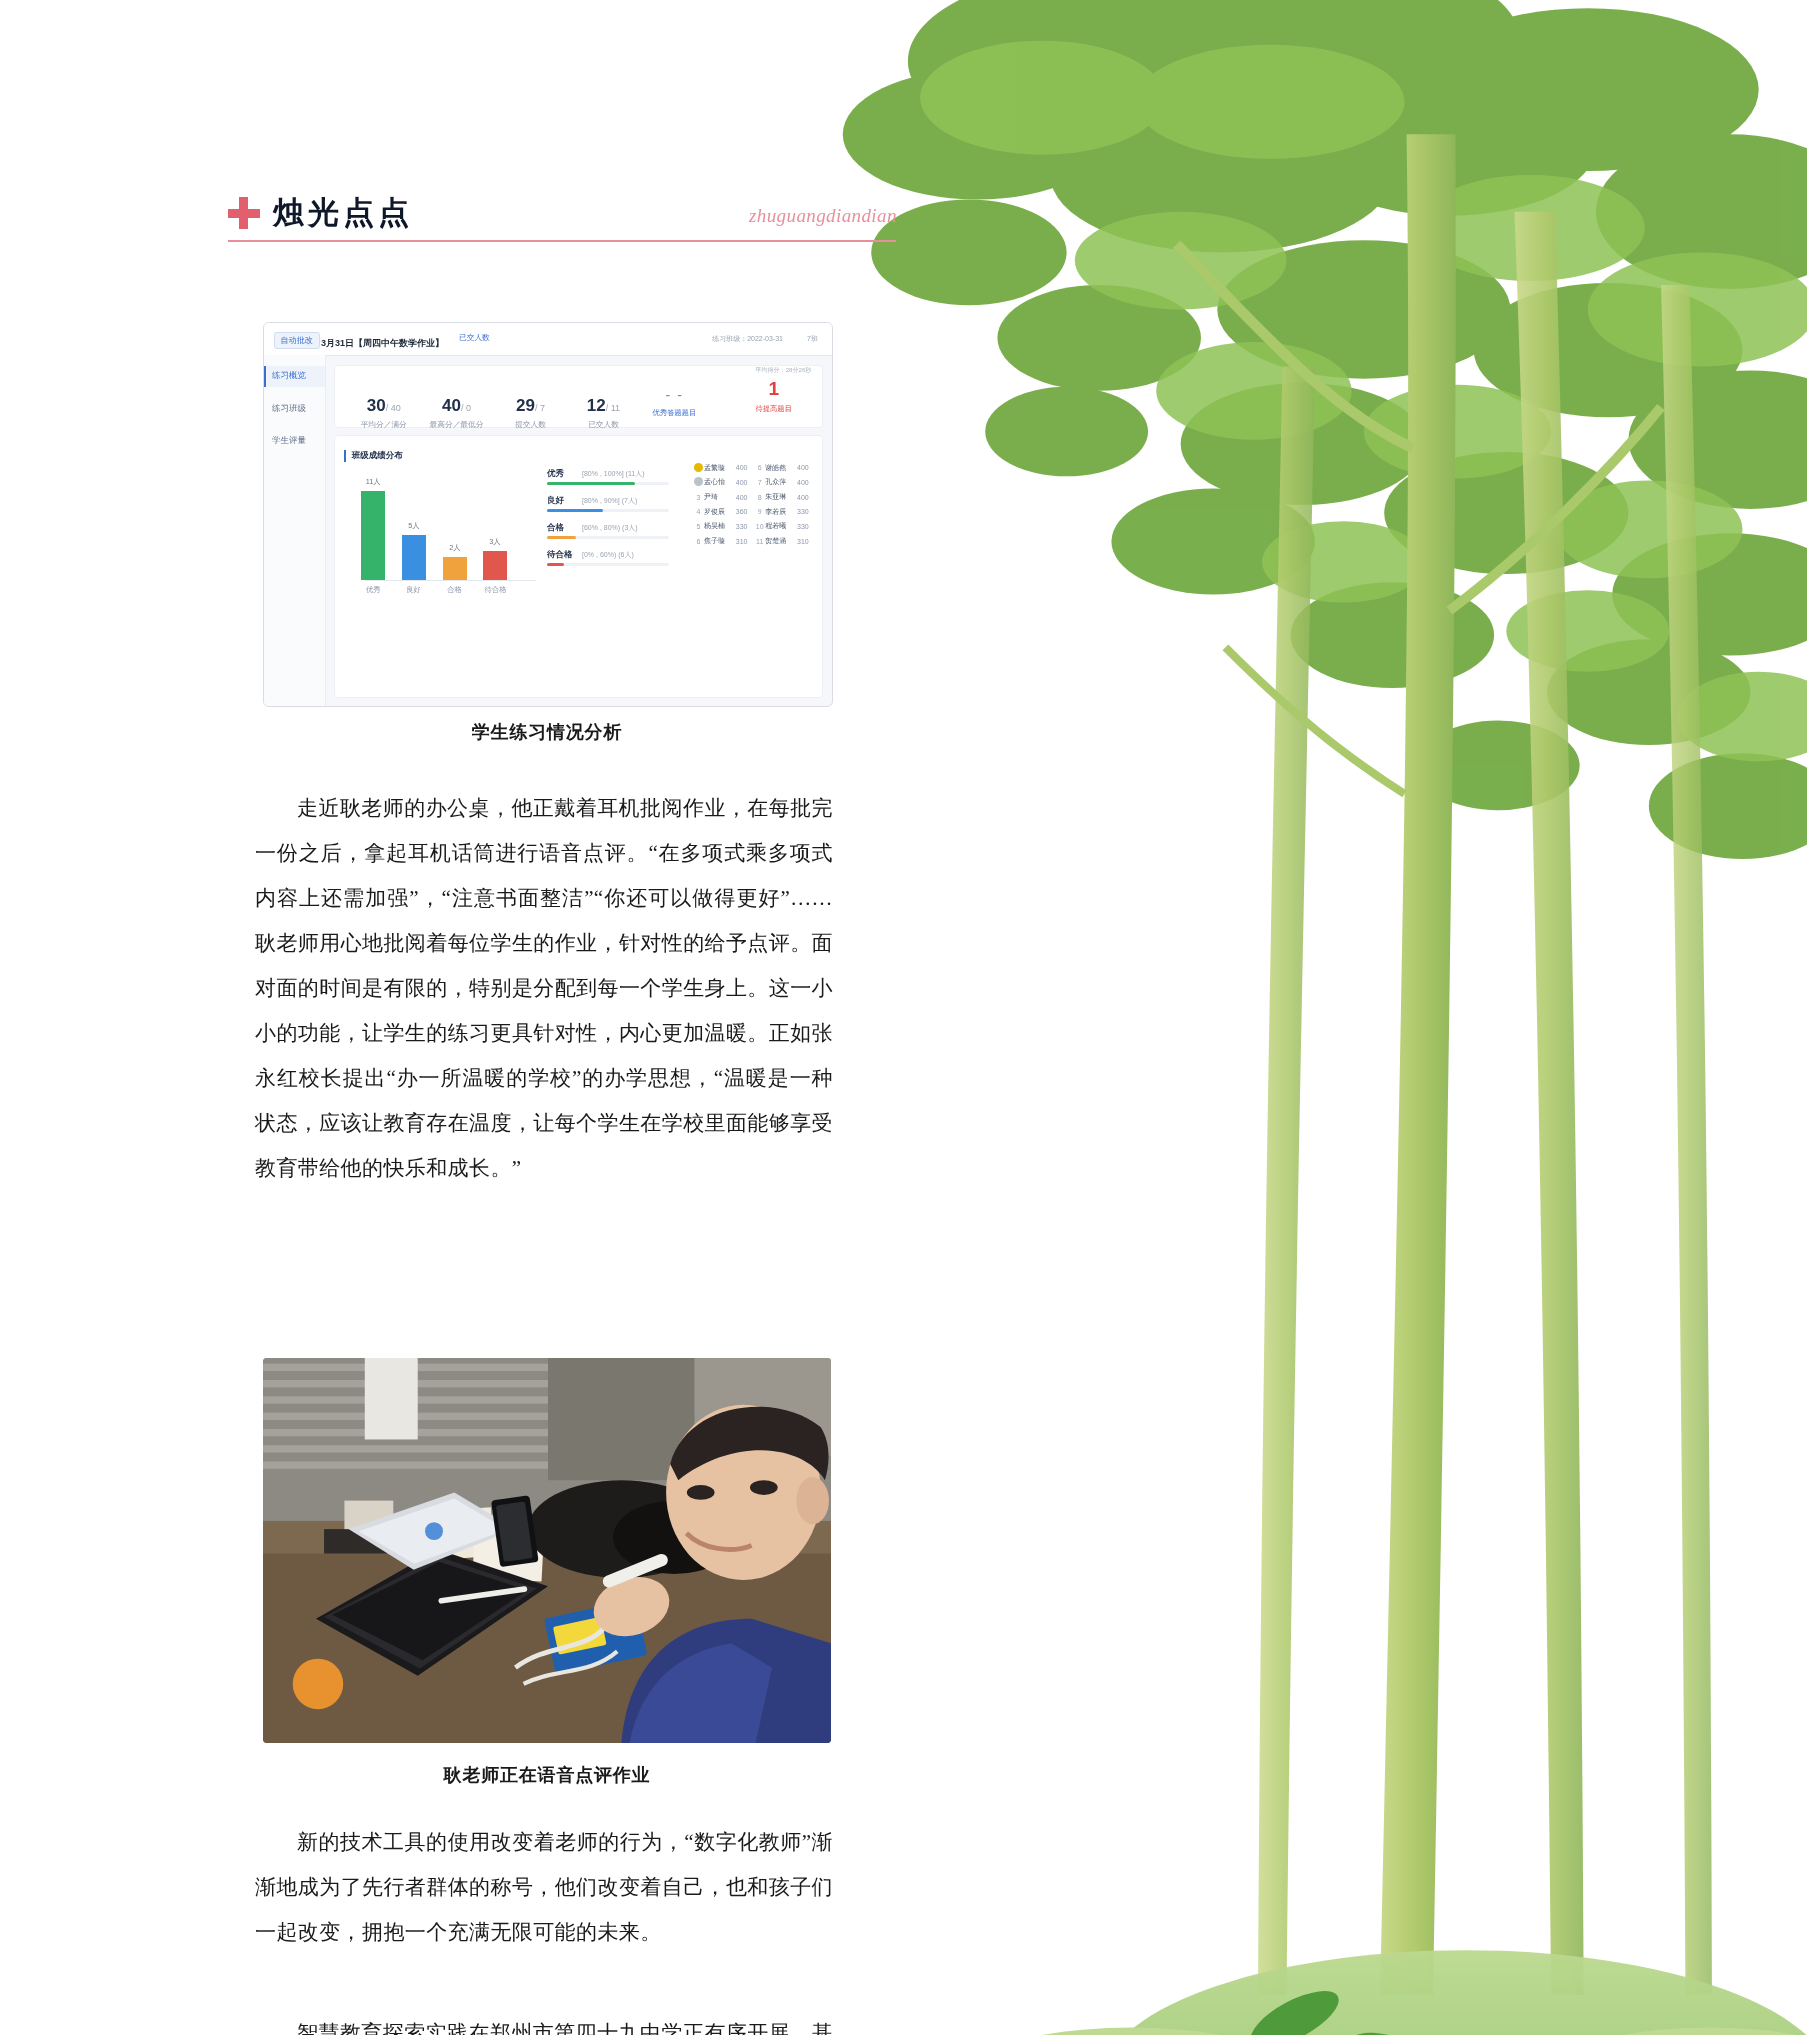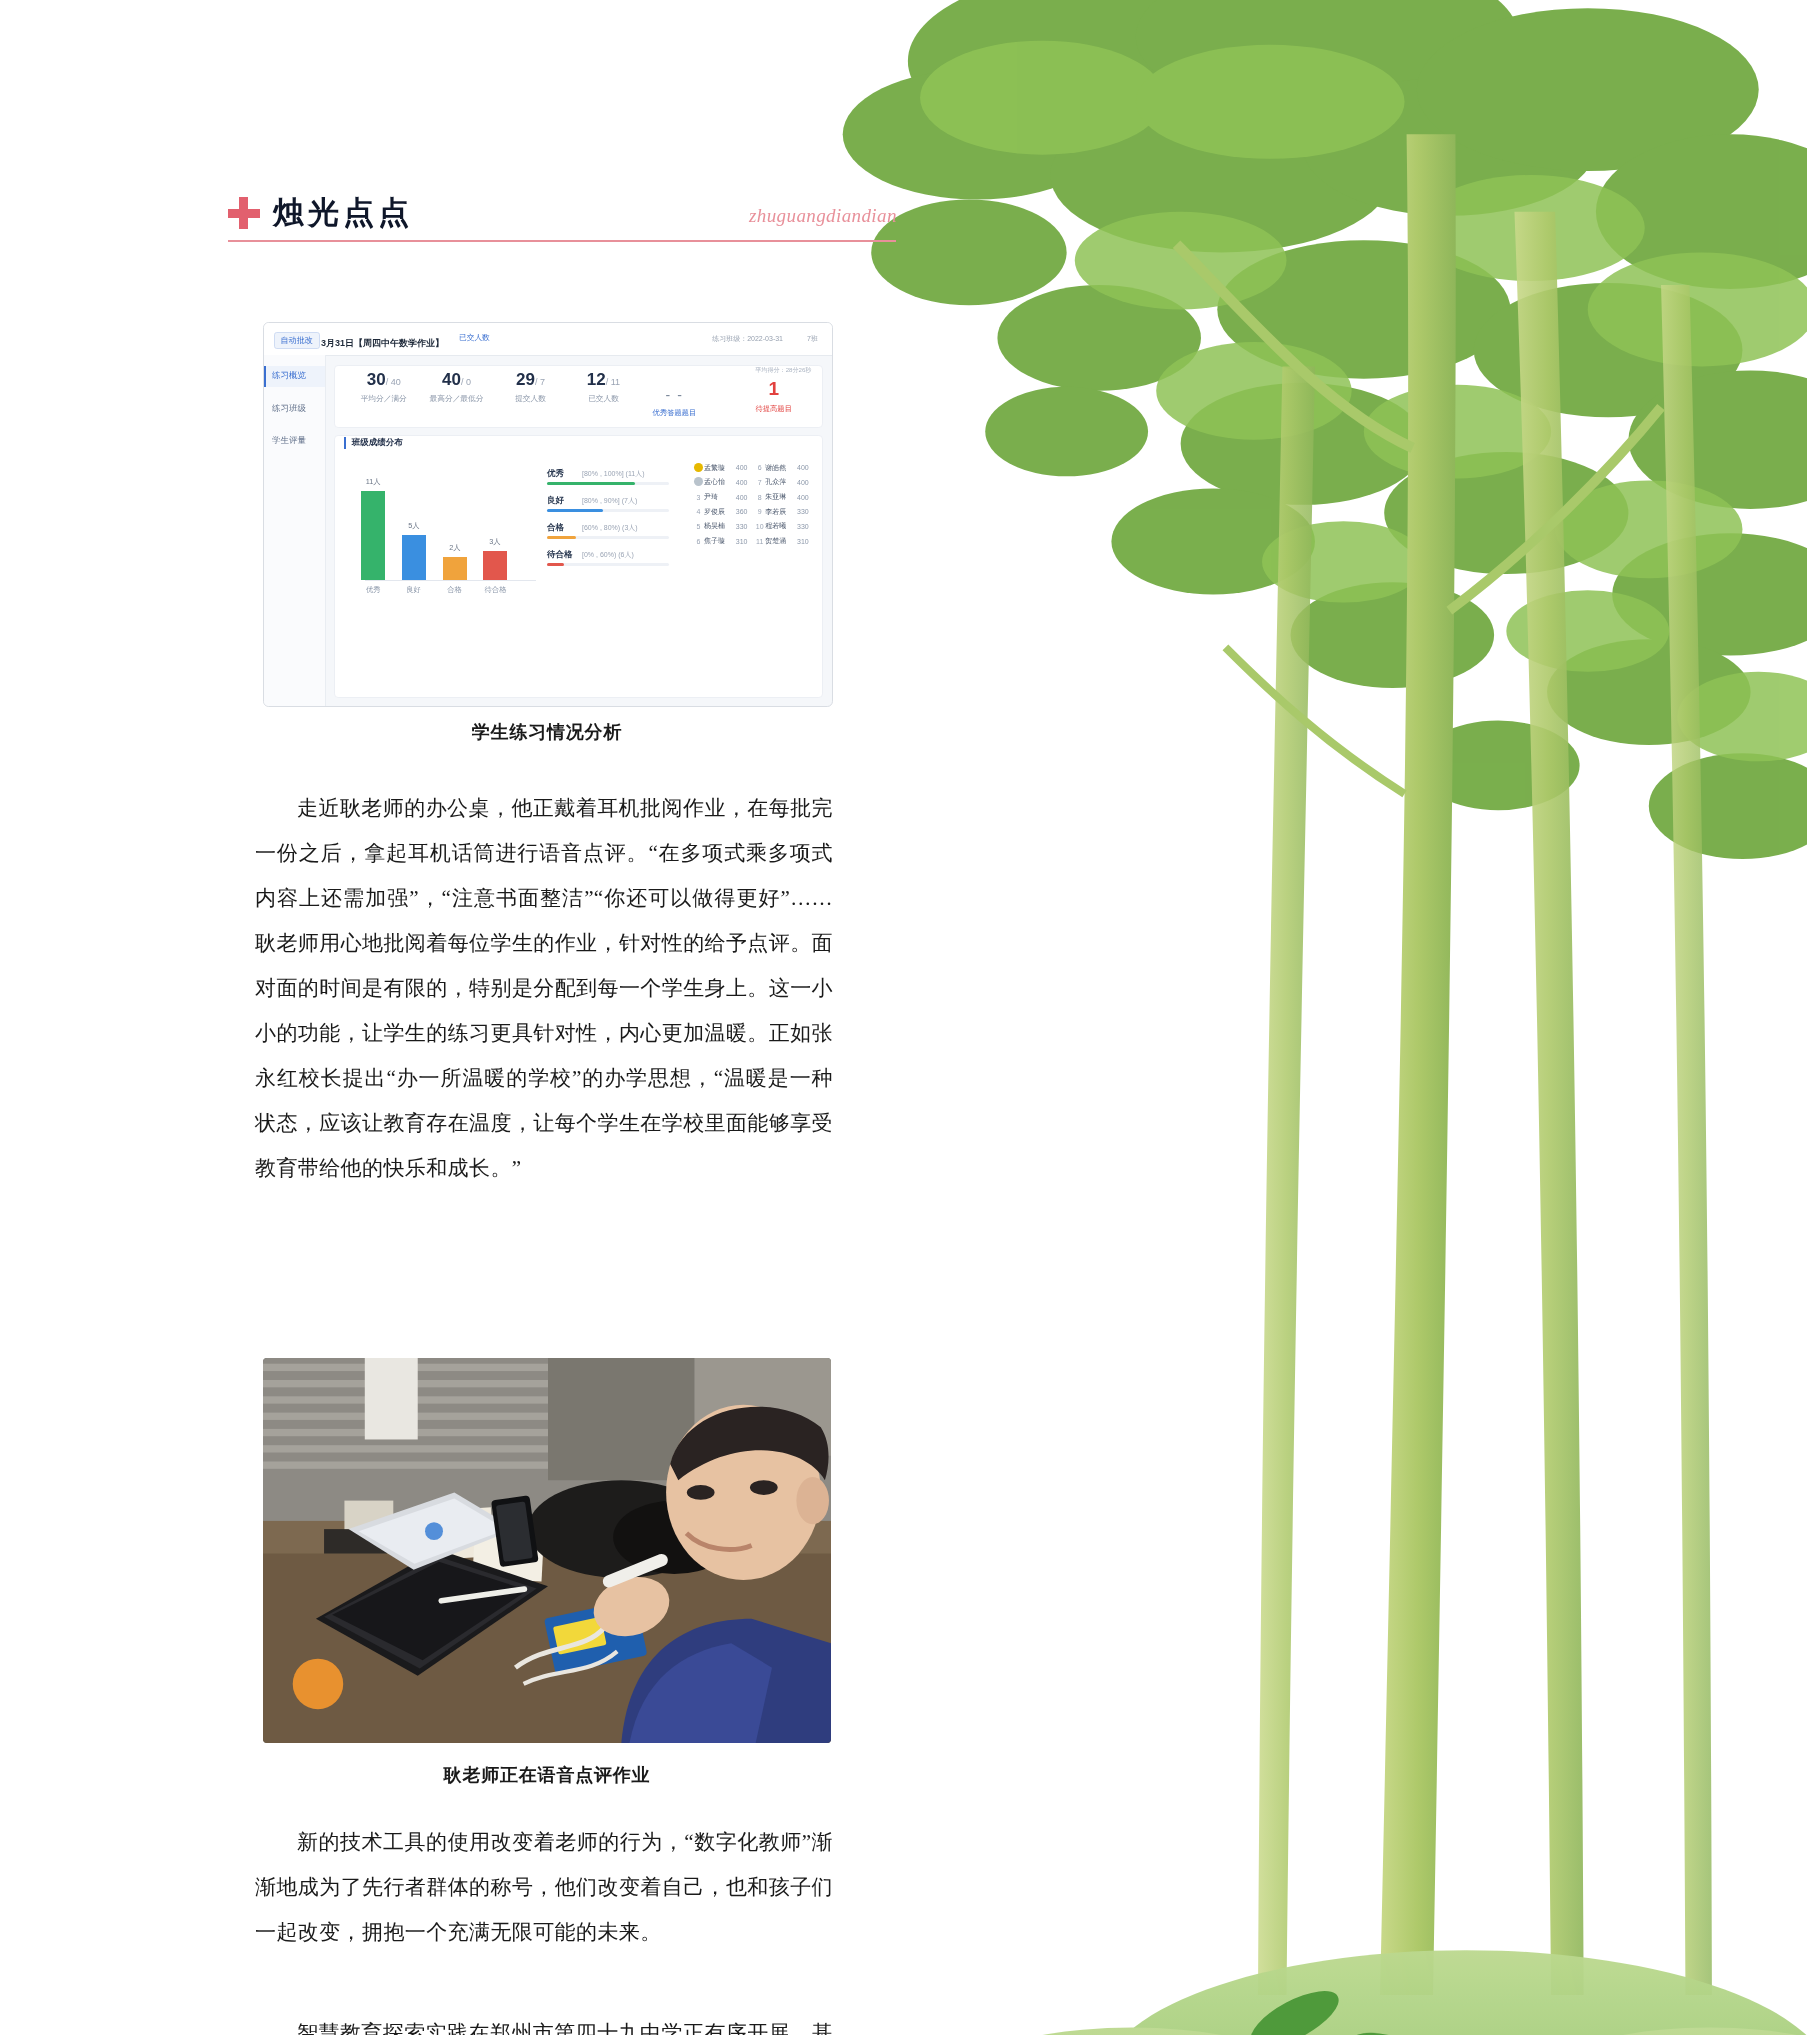--- a/index.html
+++ b/index.html
@@ -86,21 +86,21 @@
     margin:10.6px 0 0 0;padding:4.9px 0 4.9px 8.1px;
     font-family:"Liberation Sans", sans-serif;font-size:8.5px;color:#61708a;
   }
   .side-item.active{background:#eef3fb;color:#3a6fd0;border-left:2px solid #3a6fd0;padding-left:6.1px;}
   .fig1-main{position:absolute;left:61px;top:32px;right:0;bottom:0;}
   .stat-strip{
     position:absolute;left:9px;top:9.8px;right:9px;height:61px;
     background:#ffffff;border:0.8px solid #eceff4;border-radius:4.1px;
   }
   .stat{
-    position:absolute;top:4px;width:73px;text-align:center;
+    position:absolute;top:30px;width:73px;text-align:center;
   }
   .stat .num{
     font-family:"Liberation Sans", sans-serif;font-size:17px;color:#22304a;font-weight:bold;
   }
   .stat .num .sub{font-size:9px;color:#9aa4b4;font-weight:normal;}
   .stat .cap{
     margin-top:4.1px;font-family:"Liberation Sans", sans-serif;font-size:7.7px;color:#8b97a9;
   }
   .stat-dash{
     position:absolute;top:21px;width:61px;text-align:center;
@@ -113,21 +113,21 @@
   .stat-red .cap{margin-top:4.1px;font-family:"Liberation Sans", sans-serif;font-size:7.3px;color:#e2413f;}
   .stat-topright{
     position:absolute;right:10.6px;top:0px;
     font-family:"Liberation Sans", sans-serif;font-size:6.1px;color:#aab3c1;
   }
   .panel{
     position:absolute;left:9px;top:80px;right:9px;bottom:8.1px;
     background:#ffffff;border:0.8px solid #eceff4;border-radius:4.1px;
   }
   .panel-title{
-    position:absolute;left:9px;top:1px;
+    position:absolute;left:9px;top:14px;
     font-family:"Liberation Sans", sans-serif;font-size:8.5px;color:#22304a;font-weight:bold;
     border-left:2.4px solid #3a6fd0;padding-left:5.7px;
   }
   .chart{
     position:absolute;left:14px;top:28.5px;width:187px;height:134px;
   }
   .chart .axis{position:absolute;left:16.3px;right:0;bottom:18px;height:0.8px;background:#e3e7ee;}
   .chart .bar{position:absolute;bottom:19px;width:23.6px;}
   .chart .bar .lbl{
     position:absolute;left:-4.1px;top:-14px;width:32px;text-align:center;

